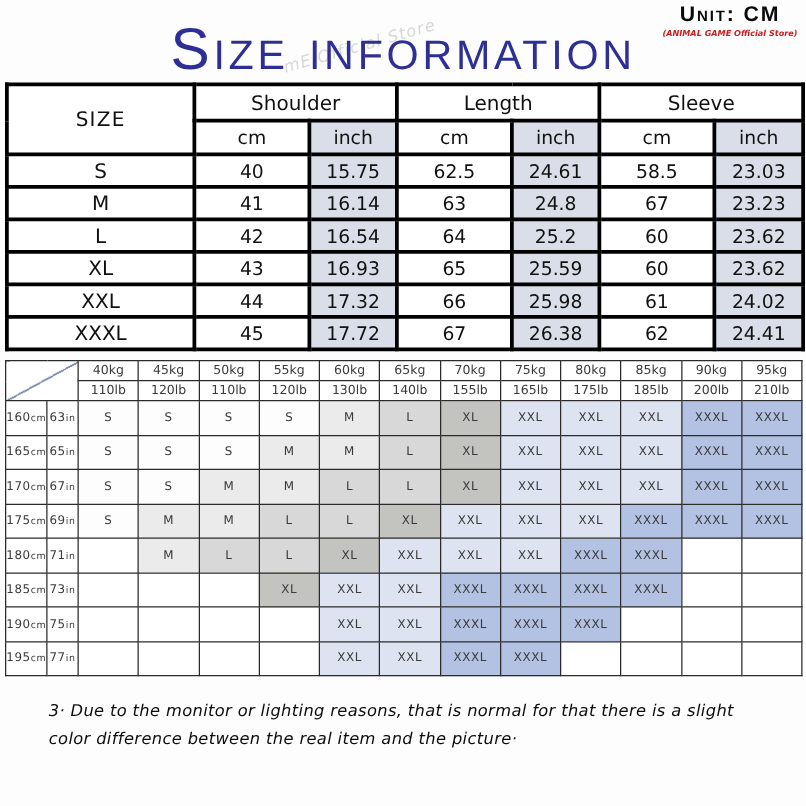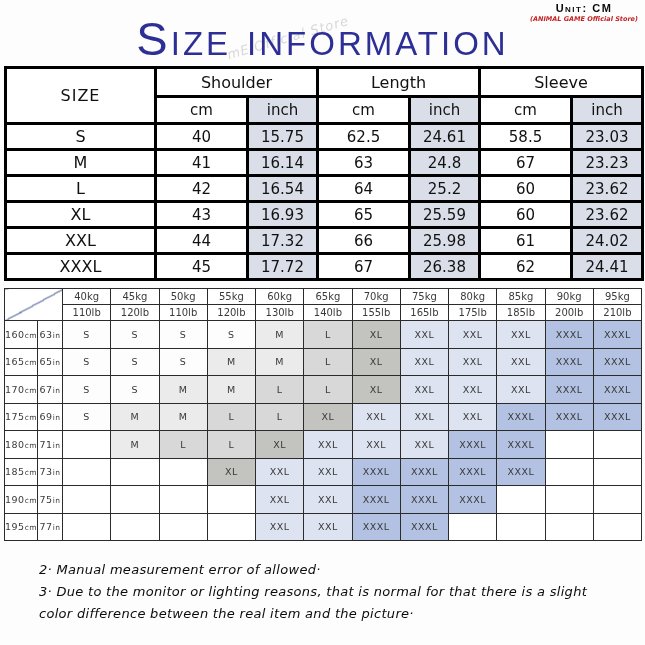--- a/index.html
+++ b/index.html
@@ -9,21 +9,21 @@
   }
   
   .title {
     position:absolute; top:16px; left:0; width:100%; text-align:center;
     font-family:"Liberation Sans", sans-serif; font-variant:small-caps;
     font-size:47px; line-height:46px; letter-spacing:3px; font-weight:400;
   }
   .unit-block { position:absolute; top:2px; right:7px; text-align:center; }
   .unit-label {
     font-family:"Liberation Sans", sans-serif; font-variant:small-caps;
-    font-size:11px; font-weight:bold; letter-spacing:1.5px; color:#0a0a0a;
+    font-size:17px; font-weight:bold; letter-spacing:1.5px; color:#0a0a0a;
   }
   .store-note { font-size:6.5px; font-style:italic; font-weight:bold; margin-top:1px; }
   .watermark {
     position:absolute; top:30px; left:225px; transform:rotate(-16deg);
     color:#b9b9b9; opacity:.55; font-size:13px; letter-spacing:1px; font-style:italic;
   }
   
   table { border-collapse:collapse; table-layout:fixed; }
   .size-table {
     position:absolute; top:66px; left:4px; width:637px; text-align:center;
@@ -317,18 +317,17 @@
           <td style="background: rgb(179, 194, 226);">XXXL</td>
           <td style="background: rgb(255, 255, 255);"></td>
           <td style="background: rgb(255, 255, 255);"></td>
           <td style="background: rgb(255, 255, 255);"></td>
           <td style="background: rgb(255, 255, 255);"></td>
         </tr>
       </tbody>
   </table>
 
   <div class="attention">
-    <div class="attention-line">2· Manual measurement error of allowed·</div>
     <div class="attention-line">3·  Due to the monitor or lighting reasons, that is normal for that there is a slight</div>
     <div class="attention-line">color difference between the real item and the picture·</div>
   </div>
 
 </div>
 
 </body></html>

